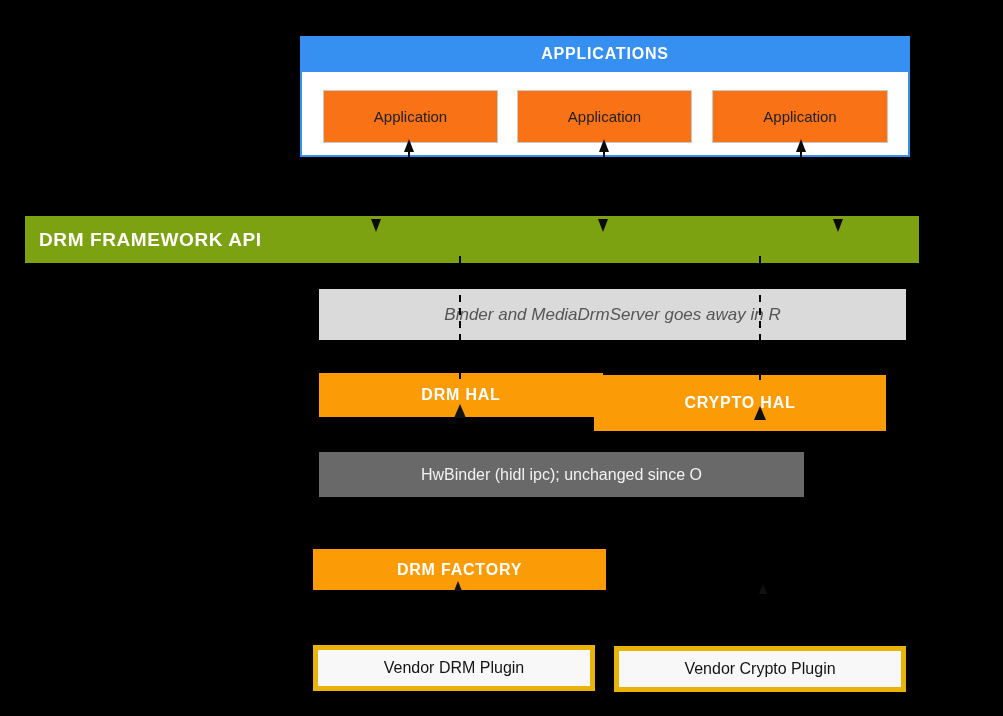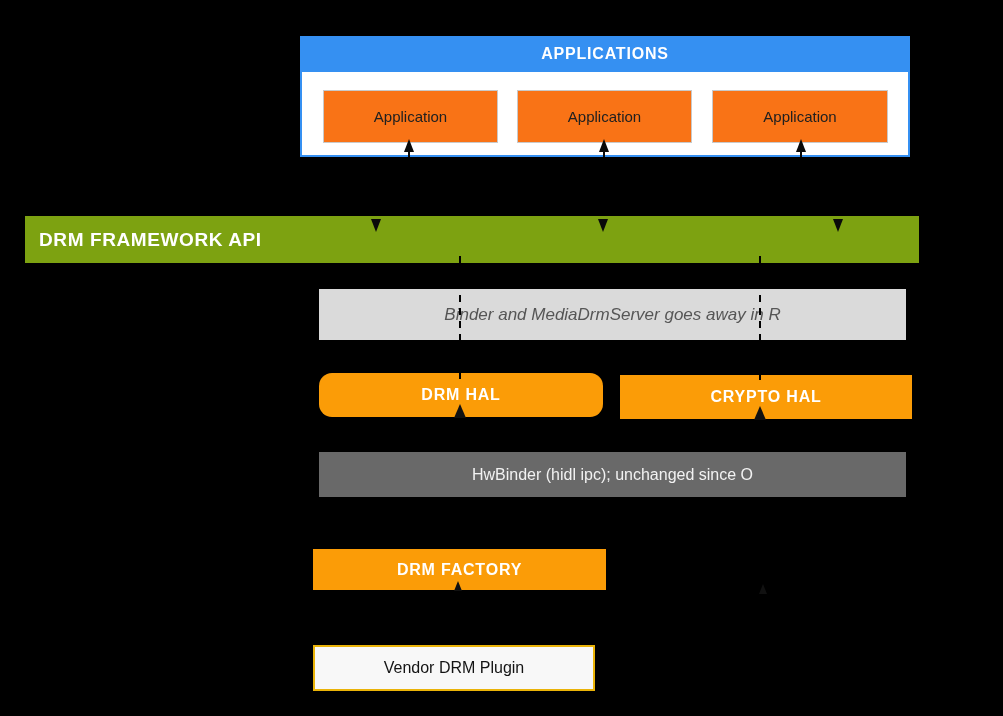--- a/index.html
+++ b/index.html
@@ -37,39 +37,39 @@
   .dash{width:2px;z-index:5;background:repeating-linear-gradient(to bottom,#000 0 7px,transparent 7px 13px);}
   .dash-a{left:459px;top:256px;height:123px;}
   .dash-b{left:759px;top:256px;height:125px;}
 
   
   .note-box{left:319px;top:289px;width:587px;height:51px;background:#dadada;z-index:2;
     color:#565656;font-size:17px;font-style:italic;}
 
   
   .orange{background:#fb9c07;color:#fff;font-weight:700;font-size:16px;letter-spacing:0.8px;z-index:2;}
-  .hal-drm{left:319px;top:373px;width:284px;height:44px;border-radius:13px;}
-  .hal-crypto{left:620px;top:375px;width:292px;height:44px;}
+  .hal-drm{left:319px;top:373px;width:284px;height:44px;}
+  .hal-crypto{left:594px;top:375px;width:292px;height:56px;}
   .factory-drm{left:313px;top:549px;width:293px;height:41px;}
   .factory-crypto{left:617px;top:552px;width:289px;height:41px;}
 
   
   .tri-up-hal{width:0;height:0;border-left:6px solid transparent;border-right:6px solid transparent;
     border-bottom:14px solid #111;z-index:6;}
   .hal-ah-a{left:454px;top:404px;} .hal-ah-b{left:754px;top:406px;}
   .tri-up-fac{width:0;height:0;border-left:4px solid transparent;border-right:4px solid transparent;
     border-bottom:10px solid #111;z-index:6;}
   .fac-ah-a{left:454px;top:581px;} .fac-ah-b{left:759px;top:584px;}
 
   
-  .hwbinder{left:319px;top:452px;width:587px;height:45px;background:#696969;z-index:2;
+  .hwbinder{left:319px;top:452px;width:485px;height:45px;background:#696969;z-index:2;
     color:#f2f2f2;font-size:16px;}
 
   
-  .vendor{background:#f8f8f8;border:2px solid #eab308;color:#141414;font-size:16px;z-index:2;}
+  .vendor{background:#f8f8f8;border:5px solid #eab308;color:#141414;font-size:16px;z-index:2;}
   .vendor-drm{left:313px;top:645px;width:282px;height:46px;}
   .vendor-crypto{left:614px;top:646px;width:292px;height:46px;}
 </style>
 </head>
 <body>
 
 <div id="canvas">
 
   <div class="abs apps-container"></div>
   <div class="abs center apps-header">APPLICATIONS</div>
@@ -101,14 +101,15 @@
   <div class="abs tri-up-hal hal-ah-a"></div>
   <div class="abs tri-up-hal hal-ah-b"></div>
 
   <div class="abs center hwbinder">HwBinder (hidl ipc); unchanged since O</div>
 
   <div class="abs center orange factory-drm">DRM FACTORY</div>
   <div class="abs tri-up-fac fac-ah-a"></div>
   <div class="abs tri-up-fac fac-ah-b"></div>
 
   <div class="abs center vendor vendor-drm">Vendor DRM Plugin</div>
+  <div class="abs center vendor vendor-crypto">Vendor Crypto Plugin</div>
 
 </div>
 
 </body></html>

